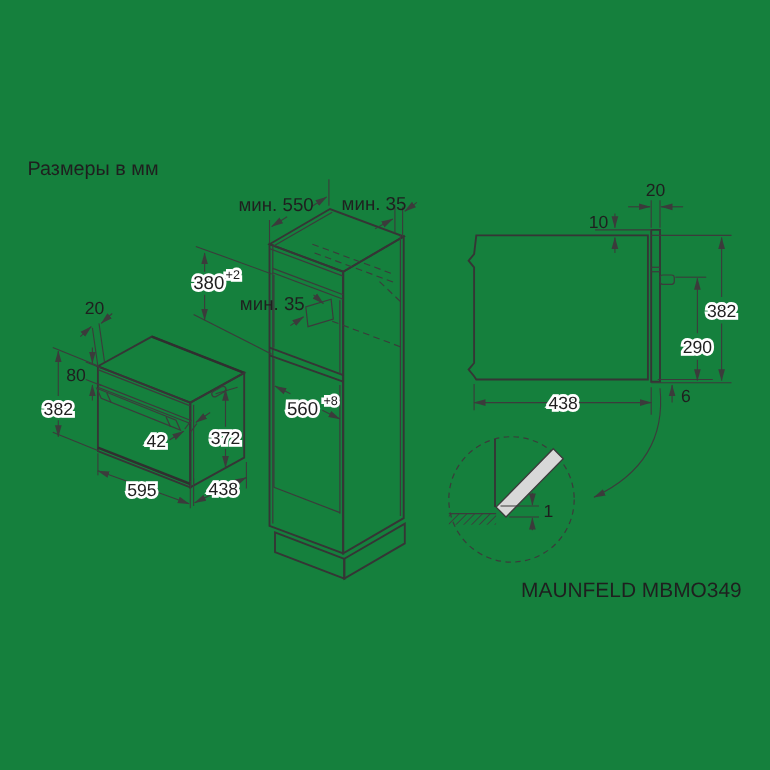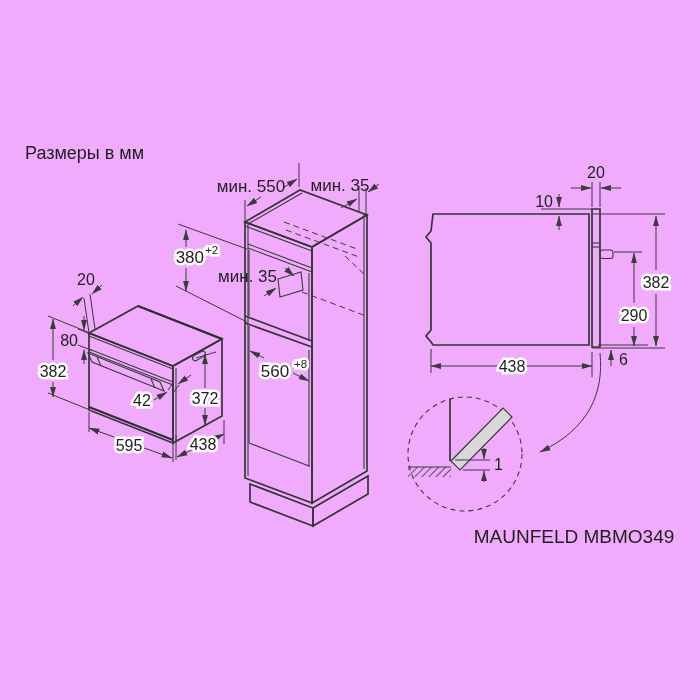--- a/index.html
+++ b/index.html
@@ -1,16 +1,16 @@
 <!DOCTYPE html>
 <html><head>
 <meta charset="utf-8">
 <style>
   html,body{margin:0;padding:0;background:#fff;}
-  .page{position:relative;width:700px;height:700px;background:#f0abfc;overflow:hidden;
+  .page{position:relative;width:700px;height:700px;background:#15803d;overflow:hidden;
         font-family:"Liberation Sans", sans-serif;}
   svg{position:absolute;left:0;top:0;}
   svg text{font-family:"Liberation Sans", sans-serif;fill:#1f1f1f;}
   .t-title{font-size:18px;}
   .t-model{font-size:19px;}
   .t-dim{font-size:16px;}
   .t-min{font-size:17px;}
   .t-sup{font-size:11.5px;}
   .ht{paint-order:stroke;stroke:#ffffff;stroke-width:5px;}
   .ln{stroke:#3b3b3b;stroke-width:1.1;fill:none;}

